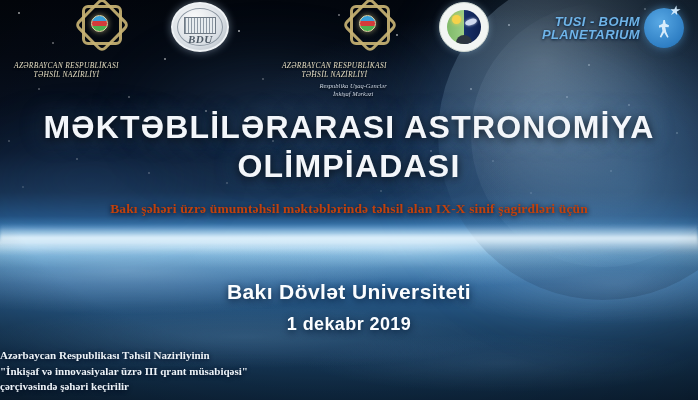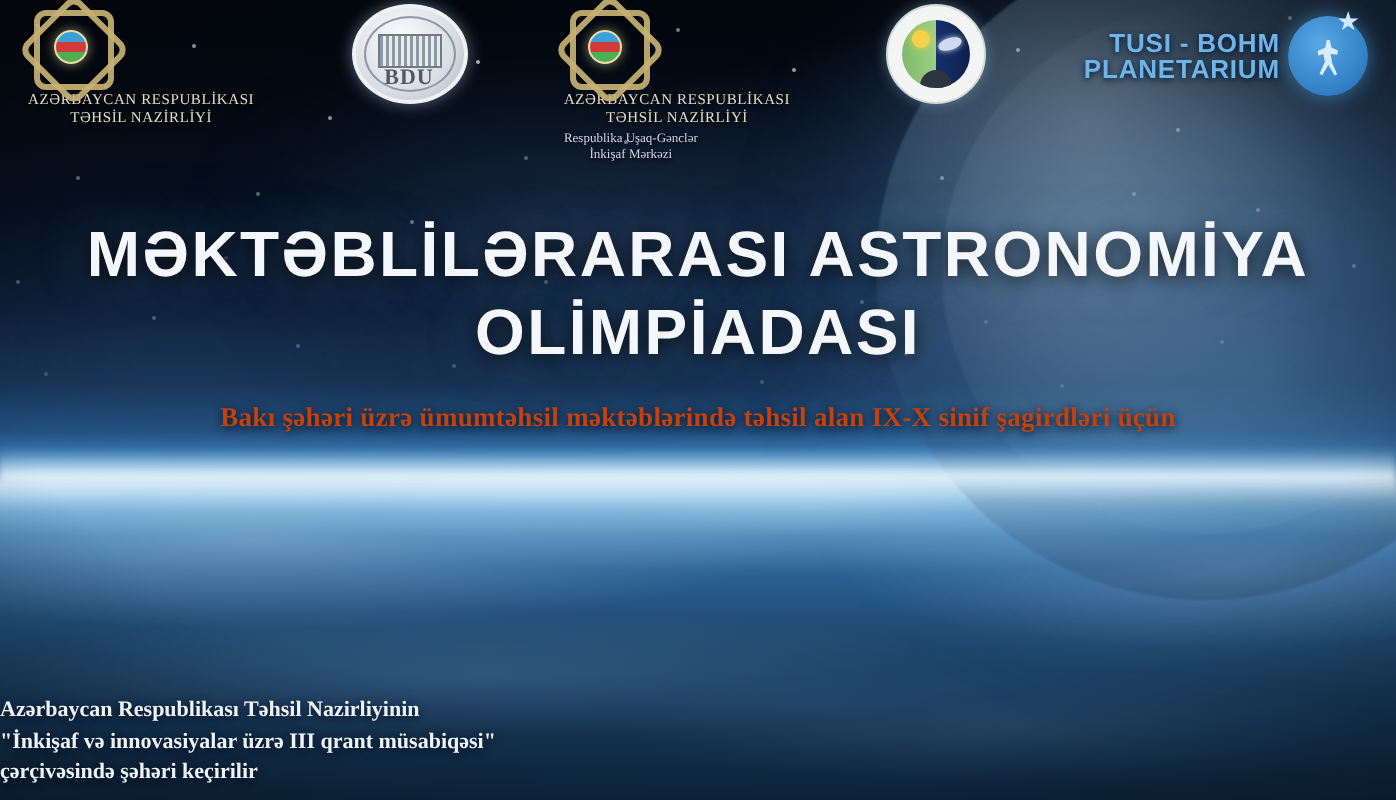--- a/index.html
+++ b/index.html
@@ -184,22 +184,23 @@
     display: flex;
     align-items: flex-start;
     justify-content: space-between;
     padding: 0 14px;
     box-sizing: border-box;
     z-index: 5;
   }
   .logo {
     display: flex;
     flex-direction: column;
-    align-items: flex-start;
+    align-items: flex-end;
     text-align: center;
+    font-style: italic;
   }
 
   
   .ministry-mark {
     width: 40px; height: 40px;
     position: relative;
   }
   .ministry-mark .ray,
   .ministry-mark .ray2 {
     position: absolute;
@@ -215,21 +216,21 @@
     position: absolute;
     left: 50%; top: 50%;
     width: 15px; height: 15px;
     margin: -7.5px 0 0 -7.5px;
     border-radius: 50%;
     background: linear-gradient(180deg,#3aa0d8 0%,#3aa0d8 33%,#d33b3b 33%,#d33b3b 66%,#4caf50 66%,#4caf50 100%);
     border: 1.5px solid #e8dca8;
     box-shadow: 0 0 6px rgba(230,215,150,.6);
   }
   .logo-text {
-    margin-top: 3px;
+    margin-top: 19px;
     font-size: 7.5px;
     line-height: 1.25;
     letter-spacing: .3px;
     color: #e3dcc2;
     font-family: "Liberation Serif", serif;
     font-variant: small-caps;
     text-shadow: 0 1px 2px rgba(0,0,0,.9);
     white-space: pre-line;
   }
   .logo-subtext {
@@ -511,20 +512,22 @@
         </div>
       </div>
     </div>
 
   </div>
 
   <div class="content">
     <div class="title">MƏKTƏBLİLƏRARASI ASTRONOMİYA
 OLİMPİADASI</div>
     <div class="subtitle">Bakı şəhəri üzrə ümumtəhsil məktəblərində təhsil alan IX-X sinif şagirdləri üçün</div>
+    <div class="venue">Bakı Dövlət Universiteti</div>
+    <div class="date">1 dekabr 2019</div>
     <div class="footnote">
       <div>Azərbaycan Respublikası Təhsil Nazirliyinin</div>
       <div>"İnkişaf və innovasiyalar üzrə III qrant müsabiqəsi"</div>
       <div>çərçivəsində şəhəri keçirilir</div>
     </div>
   </div>
 
 </div>
 
 </body></html>

